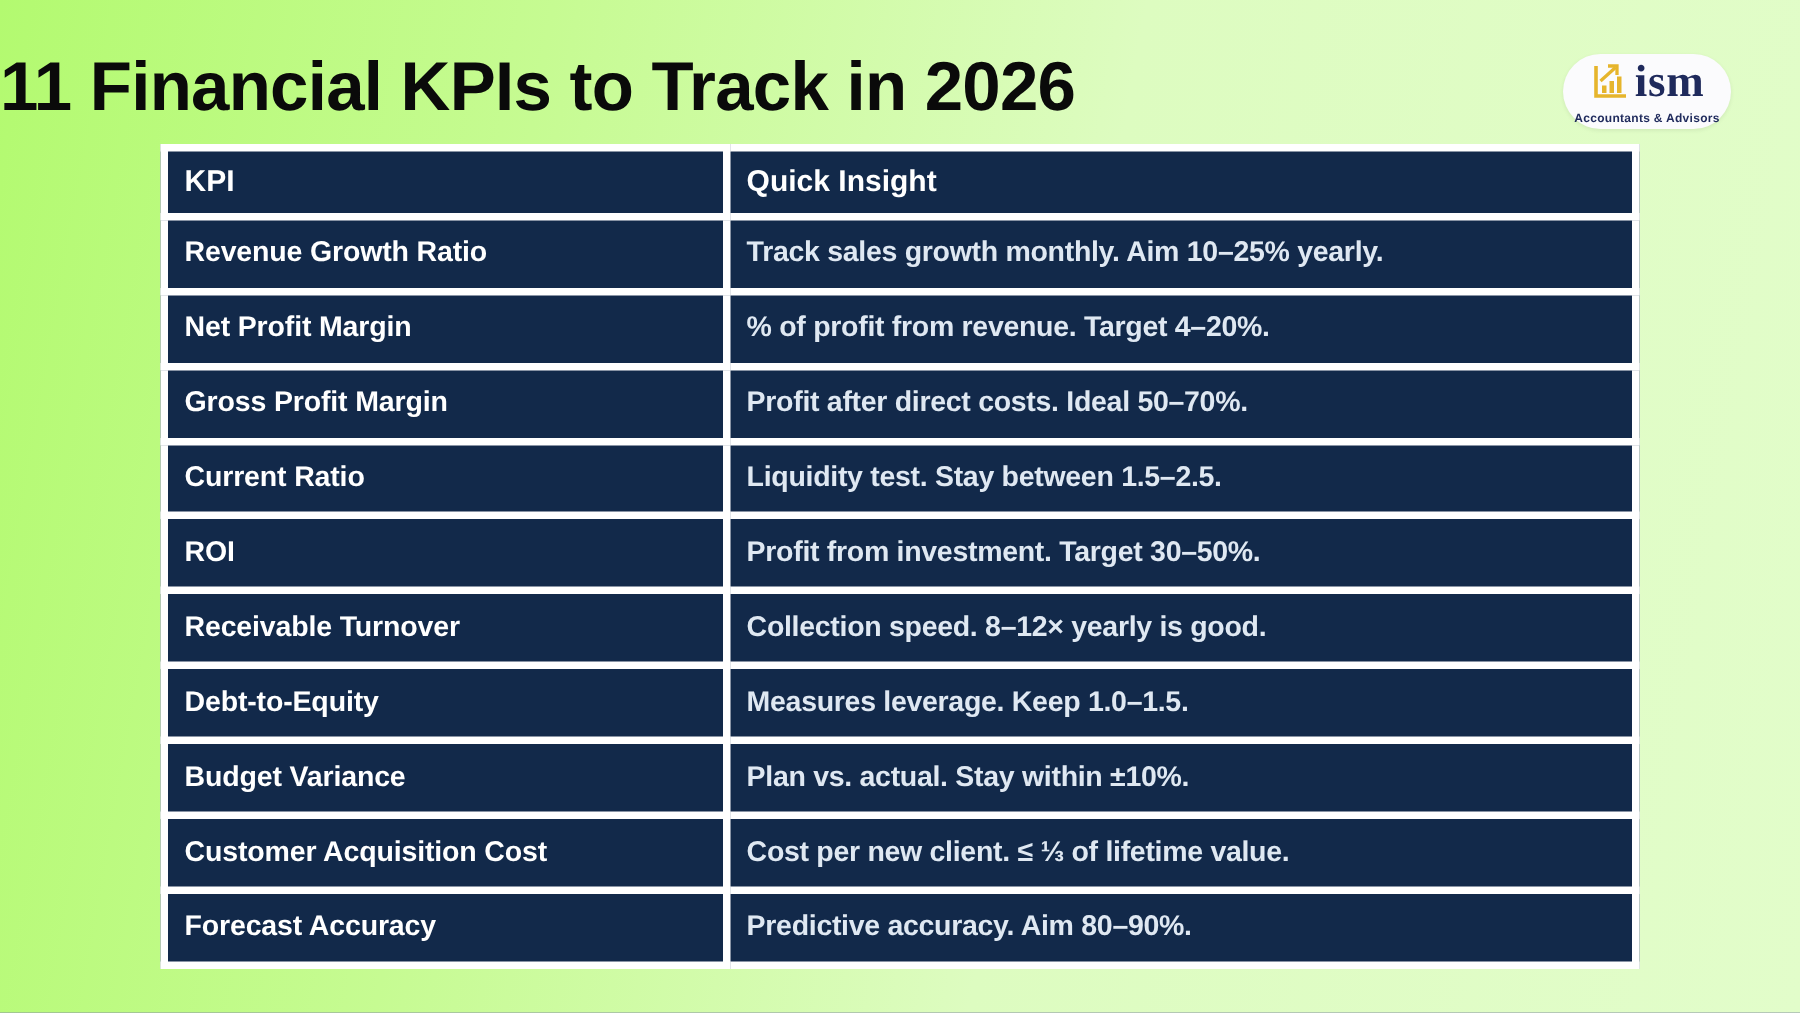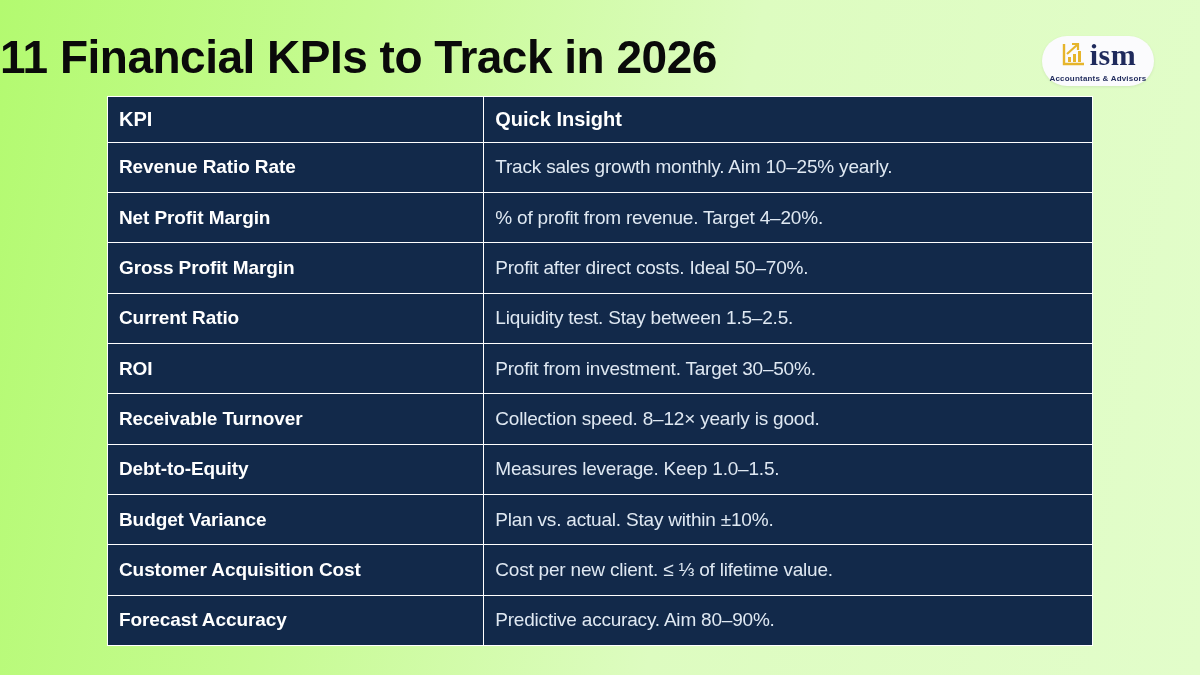--- a/index.html
+++ b/index.html
@@ -50,21 +50,21 @@
   
   .kpi-table {
     position: absolute;
     left: 107px; top: 96px;
     width: 986px; height: 550px;
     border-collapse: collapse;
     table-layout: fixed;
     background: #12294a;
   }
   .kpi-table th, .kpi-table td {
-    border: 1px solid #ffffff;
+    border: 5px solid #ffffff;
     height: 45.8px;
     vertical-align: middle;
     padding: 0 10px 0 11px;
     white-space: nowrap;
     overflow: hidden;
     margin-top: 13px;
   }
   .kpi-table col.c1 { width: 38.2%; }
   .kpi-table col.c2 { width: 61.8%; }
   .kpi-table th {
@@ -74,21 +74,21 @@
     color: #ffffff;
   }
   .kpi-table td.kpi {
     font-size: 19px;
     font-weight: 700;
     color: #ffffff;
     letter-spacing: -0.1px;
   }
   .kpi-table td.insight {
     font-size: 19px;
-    font-weight: 400;
+    font-weight: 700;
     color: #dfe8f2;
     letter-spacing: -0.2px;
   }
 </style>
 </head>
 <body>
 
 <h1 class="title">11 Financial KPIs to Track in 2026</h1>
 
 <div class="logo-pill">
@@ -114,21 +114,21 @@
       <col class="c2">
     </colgroup>
   <thead>
     <tr>
       <th>KPI</th>
       <th>Quick Insight</th>
     </tr>
   </thead>
   <tbody>
       <tr>
-        <td class="kpi">Revenue Ratio Rate</td>
+        <td class="kpi">Revenue Growth Ratio</td>
         <td class="insight">Track sales growth monthly. Aim 10–25% yearly.</td>
       </tr>
       <tr>
         <td class="kpi">Net Profit Margin</td>
         <td class="insight">% of profit from revenue. Target 4–20%.</td>
       </tr>
       <tr>
         <td class="kpi">Gross Profit Margin</td>
         <td class="insight">Profit after direct costs. Ideal 50–70%.</td>
       </tr>

